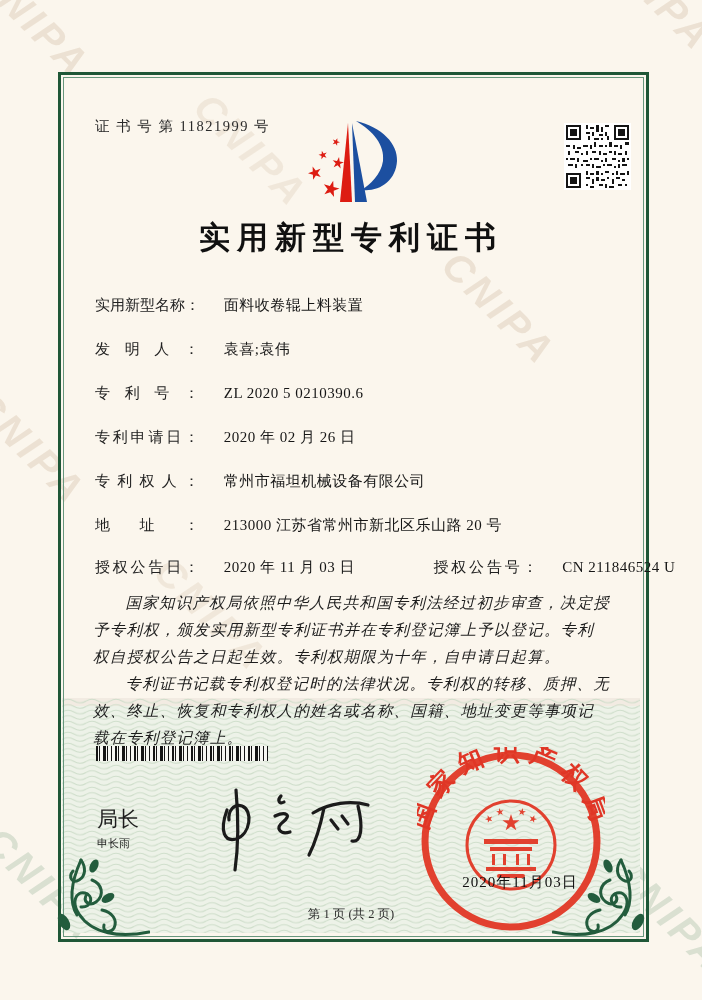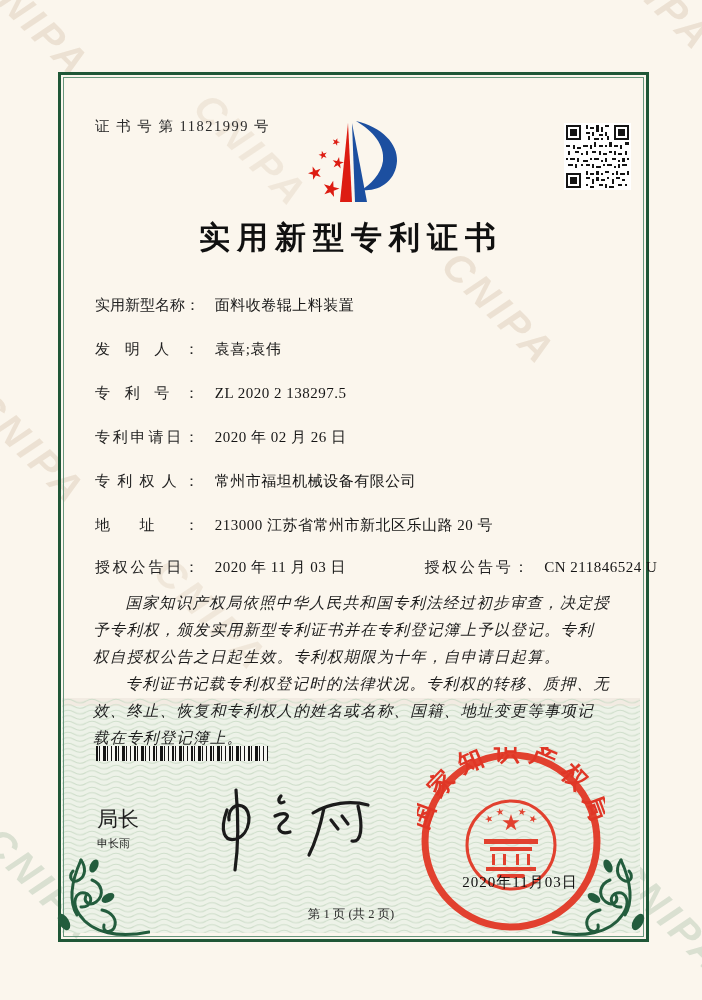--- a/index.html
+++ b/index.html
@@ -29,21 +29,21 @@
   .fields{position:absolute;left:95px;top:296px;width:520px;font-size:15px;}
   .frow{position:absolute;left:0;white-space:nowrap;}
   .frow:nth-child(1){top:0;}
   .frow:nth-child(2){top:44px;}
   .frow:nth-child(3){top:88px;}
   .frow:nth-child(4){top:132px;}
   .frow:nth-child(5){top:176px;}
   .frow:nth-child(6){top:220px;}
   .frow:nth-child(7){top:262px;}
   .flabel{display:inline-block;width:104px;text-align:justify;text-align-last:justify;color:#222;}
-  .fvalue{margin-left:12px;letter-spacing:.5px;color:#161616;}
+  .fvalue{margin-left:21px;letter-spacing:.5px;color:#161616;}
   .fvalue.w1{display:inline-block;width:160px;}
   .flabel.second{margin-left:46px;}
   
   .paras{position:absolute;left:93px;top:589px;width:517px;font-size:15.5px;line-height:27px;
          letter-spacing:1.2px;color:#1d1d1d;font-style:italic;}
   .paras p{margin:0;text-indent:2.1em;}
   
   .barcode{position:absolute;left:96px;top:746px;width:172px;height:15px;
     background:repeating-linear-gradient(90deg,#141414 0 2px,#f6f6f2 2px 3px,#141414 3px 4px,
       #f6f6f2 4px 7px,#141414 7px 10px,#f6f6f2 10px 11px,#141414 11px 12px,#f6f6f2 12px 15px,
@@ -159,21 +159,21 @@
     <div class="frow">
       <span class="flabel">实用新型名称：</span>
       <span class="fvalue">面料收卷辊上料装置</span>
     </div>
     <div class="frow">
       <span class="flabel">发明人：</span>
       <span class="fvalue">袁喜;袁伟</span>
     </div>
     <div class="frow">
       <span class="flabel">专利号：</span>
-      <span class="fvalue">ZL 2020 2 138297.5</span>
+      <span class="fvalue">ZL 2020 5 0210390.6</span>
     </div>
     <div class="frow">
       <span class="flabel">专利申请日：</span>
       <span class="fvalue">2020 年 02 月 26 日</span>
     </div>
     <div class="frow">
       <span class="flabel">专利权人：</span>
       <span class="fvalue">常州市福坦机械设备有限公司</span>
     </div>
     <div class="frow">

